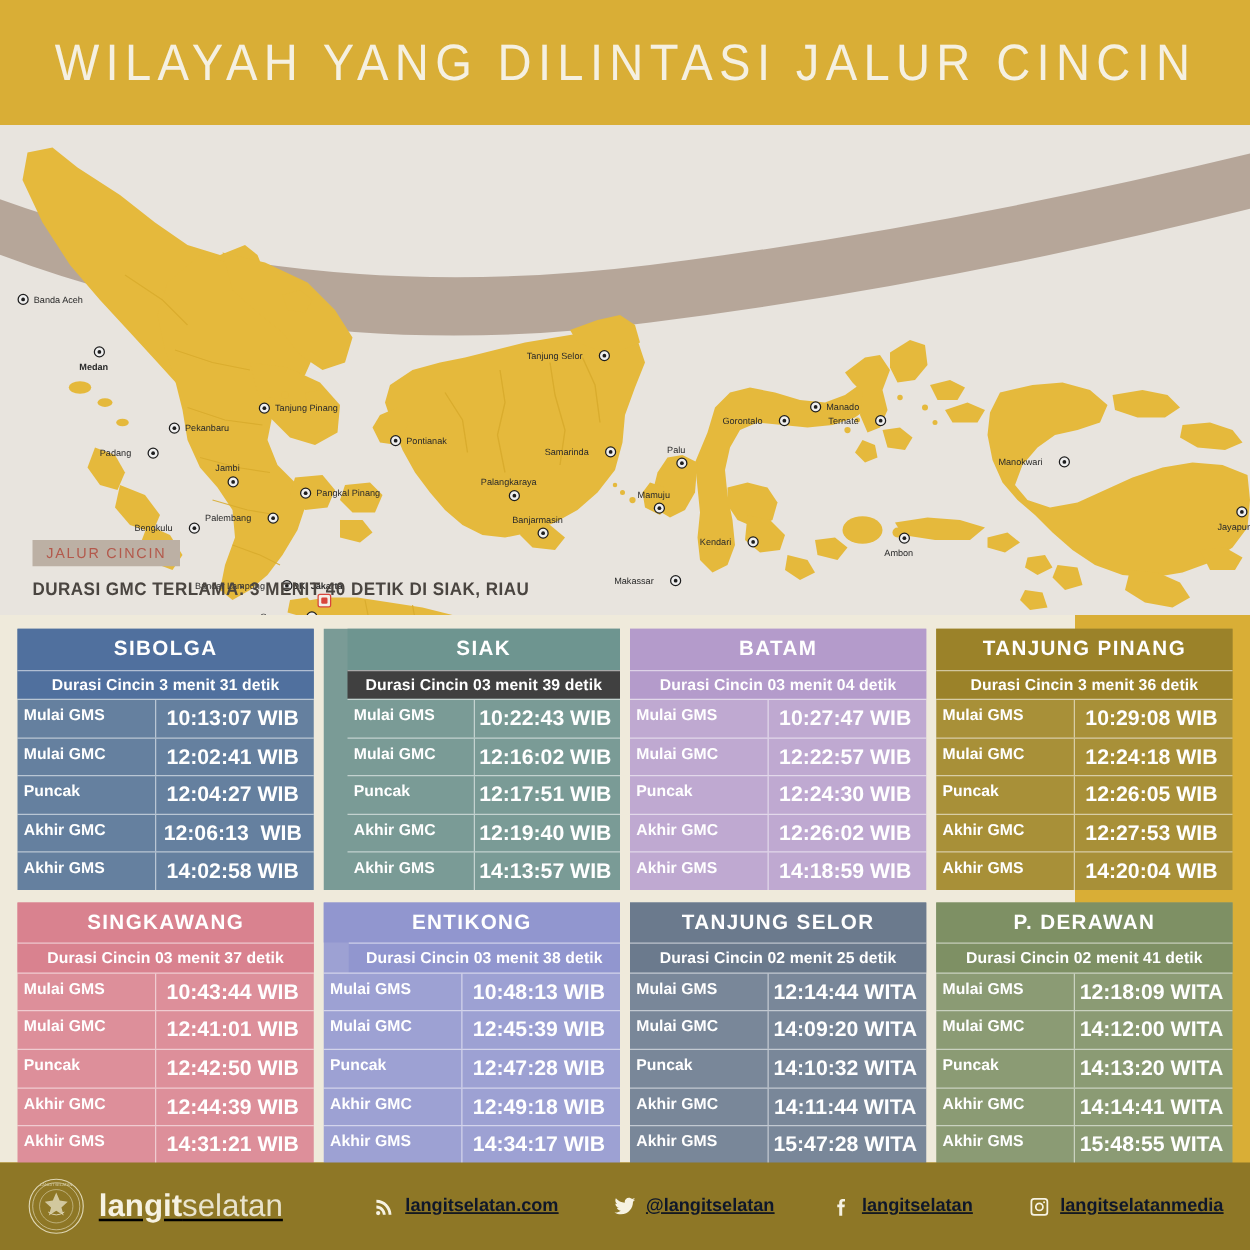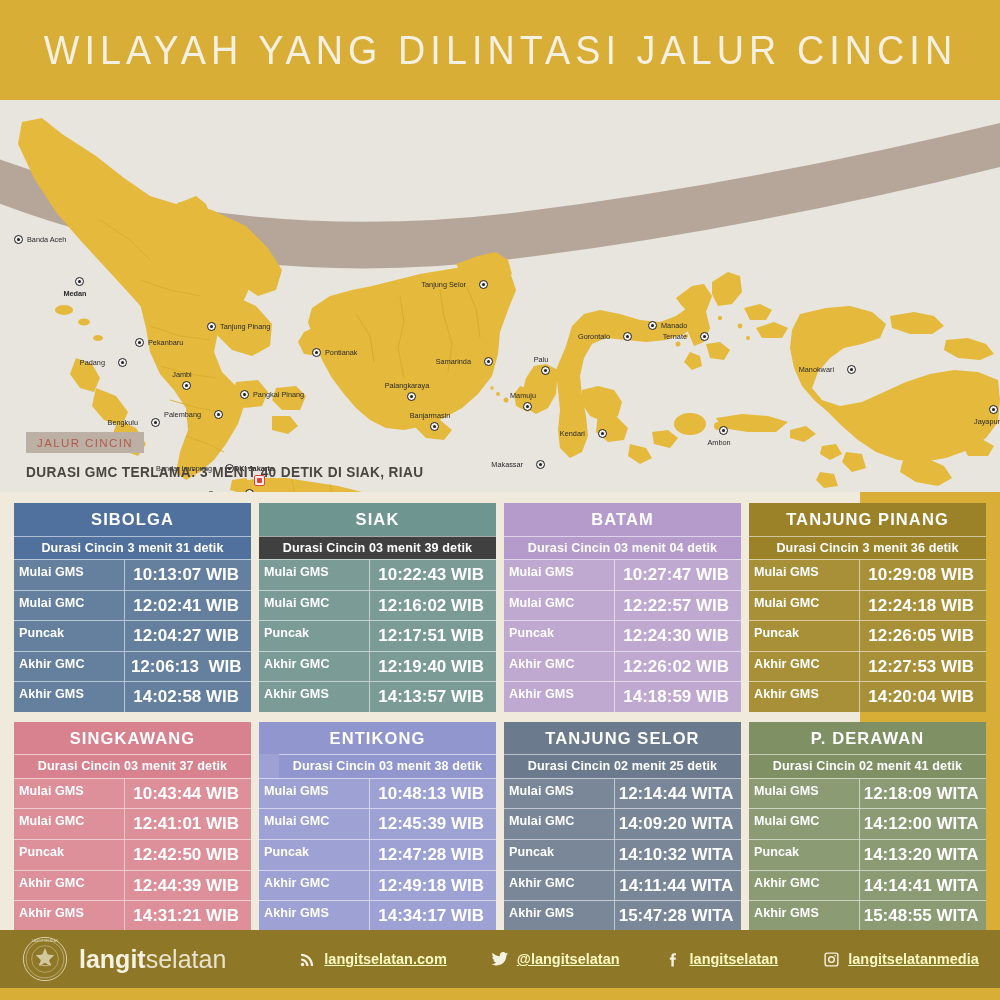--- a/index.html
+++ b/index.html
@@ -96,30 +96,30 @@
     border-right:1.5px solid rgba(255,255,255,0.55);box-sizing:border-box;
   }
   .card .c-val{
     flex:1;color:#ffffff;font-weight:700;font-size:17px;
     padding:5px 4px 5px 0;text-align:center;line-height:1.15;
     white-space:pre;
   }
 
   
   .footer{
-    position:absolute;left:0;top:930px;width:1000px;height:58px;
-    background:#8e7726;display:flex;align-items:center;
+    position:absolute;left:0;top:930px;width:1000px;height:70px;
+    background:#8e7726;display:flex;align-items:center;text-decoration:underline;
   }
   .brand{display:flex;align-items:center;margin-left:22px;}
   .seal{width:46px;height:46px;flex:0 0 46px;}
   .brand-name{margin-left:11px;font-size:25px;line-height:1;white-space:nowrap;}
   .brand-name .b1{color:#f6f2e2;font-weight:700;}
   .brand-name .b2{color:#e9e3cd;font-weight:300;}
   .links{display:flex;align-items:center;margin-left:72px;gap:0;}
-  .lnk{display:flex;align-items:center;color:#fef9c3;font-size:14.5px;font-weight:600;white-space:nowrap;}
+  .lnk{display:flex;align-items:center;color:#0f172a;font-size:14.5px;font-weight:600;white-space:nowrap;}
   .lnk .ico{width:19px;height:19px;margin-right:7px;display:inline-flex;align-items:center;justify-content:center;}
   .lnk + .lnk{margin-left:44px;}
 </style>
 </head>
 <body>
 
 <div id="page">
 
   <div class="header">
     <div class="header-title">WILAYAH YANG DILINTASI JALUR CINCIN</div>
@@ -406,21 +406,21 @@
           </div>
           <div class="c-row">
             <div class="c-lab">Akhir GMC</div>
             <div class="c-val">12:06:13  WIB</div>
           </div>
           <div class="c-row">
             <div class="c-lab">Akhir GMS</div>
             <div class="c-val">14:02:58 WIB</div>
           </div>
         </div>
-        <div class="card" style="background: rgb(122, 155, 150);">
+        <div class="card" style="background: rgb(122, 155, 150); padding-left: 19px;">
           <div class="c-title" style="background: rgb(110, 149, 144);">SIAK</div>
           <div class="c-sub" style="background: #404040;">Durasi Cincin 03 menit 39 detik</div>
           <div class="c-row">
             <div class="c-lab">Mulai GMS</div>
             <div class="c-val">10:22:43 WIB</div>
           </div>
           <div class="c-row">
             <div class="c-lab">Mulai GMC</div>
             <div class="c-val">12:16:02 WIB</div>
           </div>

